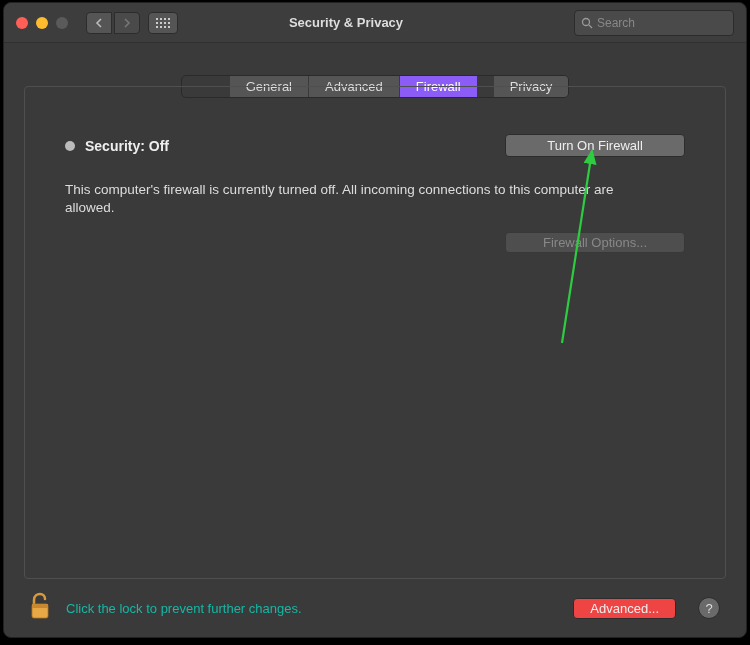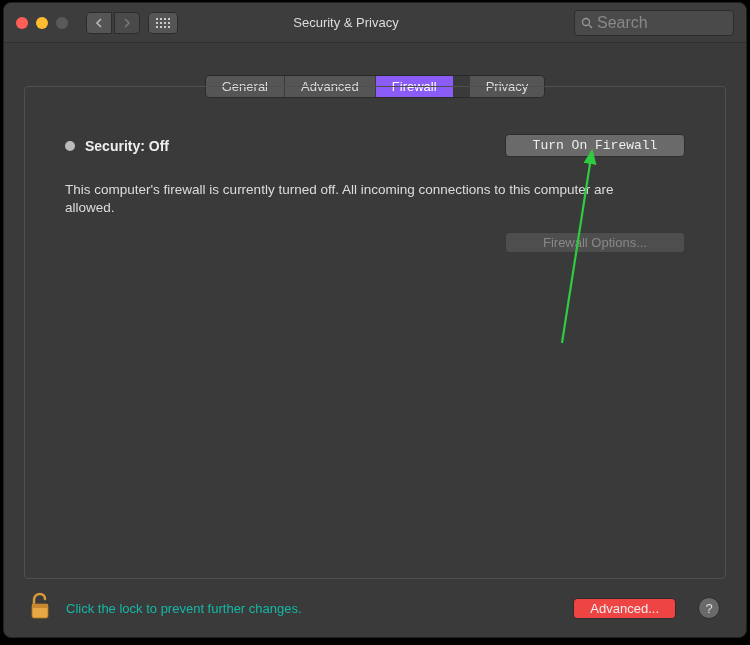--- a/index.html
+++ b/index.html
@@ -73,46 +73,47 @@
       display: flex;
       align-items: center;
       justify-content: center;
       color: #ccc;
     }
     .title {
       flex: 1;
       text-align: center;
       color: #ddd;
       font-size: 13px;
-      font-weight: 400;
+      font-weight: 700;
       margin-left: -60px;
     }
     .search-box {
       width: 160px;
       height: 22px;
       background: #4a4a4a;
       border: 1px solid #2c2c2c;
       border-radius: 4px;
       display: flex;
       align-items: center;
       padding: 12px 6px;
       color: #888;
-      font-size: 16px;
+      font-size: 12px;
     }
     .search-box svg { margin-right: 4px; }
     .tabs {
       display: flex;
       justify-content: center;
       margin-top: 32px;
     }
     .tab-row {
       display: flex;
       border-radius: 5px;
       overflow: hidden;
       border: 1px solid #2a2a2a;
+      padding-left: 48px;
     }
     .tab {
       padding: 3px 16px;
       background: #555;
       color: #ddd;
       font-size: 13px;
       border-right: 1px solid #3a3a3a;
       cursor: pointer;
     }
     .tab:last-child { border-right: none; margin-left: 16px;}
@@ -157,21 +158,20 @@
     .action-btn {
       padding: 3px 22px;
       background: #6a6a6a;
       border: 1px solid #2c2c2c;
       border-radius: 4px;
       color: #eee;
       font-size: 13px;
       cursor: pointer;
       min-width: 180px;
       text-align: center;
-      font-family: Liberation Mono, monospace;
     }
     .desc {
       color: #ddd;
       font-size: 13.5px;
       line-height: 1.35;
       max-width: 570px;
     }
     .options-btn {
       padding: 2px 22px;
       background: #4e4e4e;

